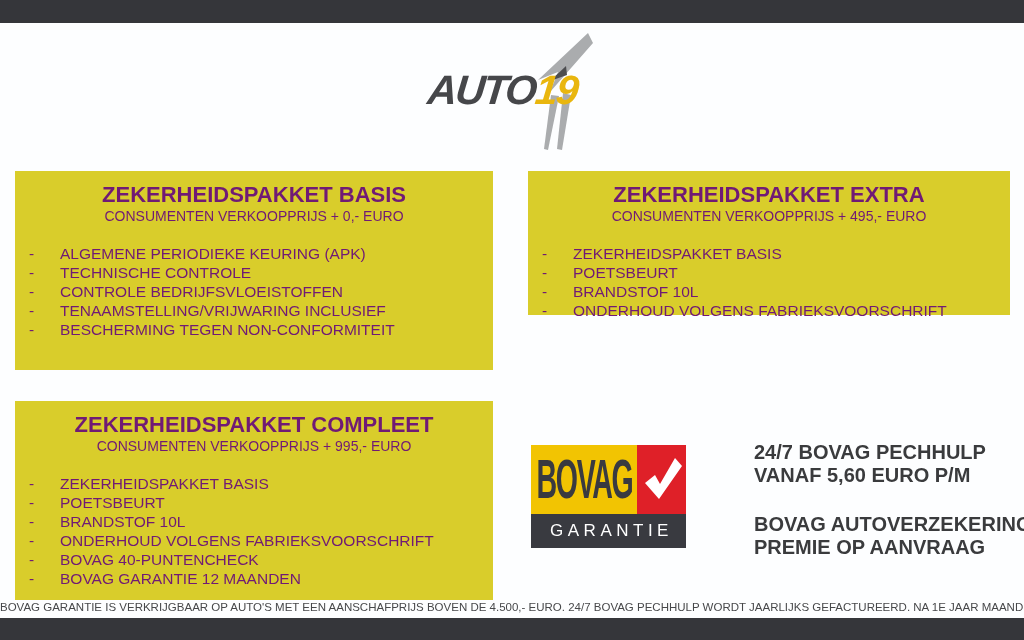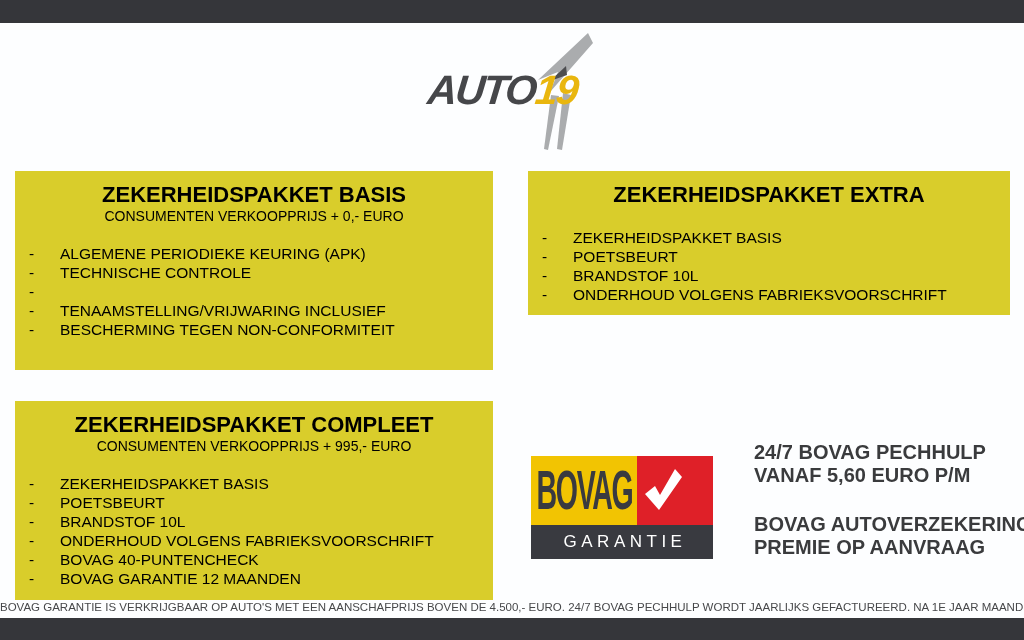--- a/index.html
+++ b/index.html
@@ -10,32 +10,32 @@
   .bottombar{position:absolute;left:0;top:618px;width:1024px;height:22px;background:#35363a;}
 
   
   .logo{position:absolute;left:0;top:25px;width:1024px;height:140px;}
   .logo-arrow{position:absolute;left:536px;top:8px;width:60px;height:118px;}
   .logo-text{position:absolute;left:428px;top:42px;font-size:41px;font-weight:bold;font-style:italic;
              letter-spacing:-2px;color:#46474a;transform:skewX(-6deg);white-space:nowrap;}
   .logo-text .num{color:#e9b60e;}
 
   
-  .pkg{position:absolute;background:#d9cd2b;color:#000000;}
+  .pkg{position:absolute;background:#d9cd2b;color:#701a75;}
   .pkg1{left:15px;top:171px;width:478px;height:199px;}
   .pkg2{left:528px;top:171px;width:482px;height:144px;}
   .pkg3{left:15px;top:401px;width:478px;height:199px;}
   .pkg h2{margin:11px 0 0 0;text-align:center;font-size:22px;font-weight:bold;letter-spacing:0;line-height:26px;}
   .pkg .sub{text-align:center;font-size:14px;line-height:16px;}
   .pkg ul{list-style:none;margin:20px 0 0 0;padding:0 10px 0 14px;}
   .pkg li{display:flex;font-size:15.5px;line-height:19px;white-space:nowrap;}
   .pkg .dash{width:31px;flex:0 0 31px;}
 
   
-  .bovag{position:absolute;left:531px;top:456px;width:182px;height:103px;}
+  .bovag{position:absolute;left:531px;top:445px;width:155px;height:103px;}
   .bovag-top{display:flex;height:69px;}
   .bovag-yellow{width:106px;background:#f2c402;display:flex;align-items:center;justify-content:center;overflow:hidden;}
   .bovag-word{font-size:42px;font-weight:bold;color:#393a40;letter-spacing:-2px;transform:scale(0.68,1.32);}
   .bovag-red{flex:1;background:#df2028;position:relative;}
   .bovag-red svg{position:absolute;left:0;top:0;}
   .bovag-bottom{height:34px;background:#393a40;color:#ffffff;display:flex;align-items:center;justify-content:center;
                 font-size:17px;letter-spacing:4.5px;padding-left:6px;box-sizing:border-box;}
 
   
   .offers{position:absolute;left:722px;top:441px;width:300px;color:#3a3b3d;margin-left:32px;}
@@ -69,34 +69,36 @@
       <li>
           <span class="dash">-</span>
           <span>ALGEMENE PERIODIEKE KEURING (APK)</span>
         </li>
       <li>
           <span class="dash">-</span>
           <span>TECHNISCHE CONTROLE</span>
         </li>
       <li>
           <span class="dash">-</span>
+          <span>CONTROLE BEDRIJFSVLOEISTOFFEN</span>
         </li>
       <li>
           <span class="dash">-</span>
           <span>TENAAMSTELLING/VRIJWARING INCLUSIEF</span>
         </li>
       <li>
           <span class="dash">-</span>
           <span>BESCHERMING TEGEN NON-CONFORMITEIT</span>
         </li>
     </ul>
   </section>
 
   <section class="pkg pkg2">
     <h2>ZEKERHEIDSPAKKET EXTRA</h2>
+    <div class="sub">CONSUMENTEN VERKOOPPRIJS + 495,- EURO</div>
     <ul>
       <li>
           <span class="dash">-</span>
           <span>ZEKERHEIDSPAKKET BASIS</span>
         </li>
       <li>
           <span class="dash">-</span>
           <span>POETSBEURT</span>
         </li>
       <li>

